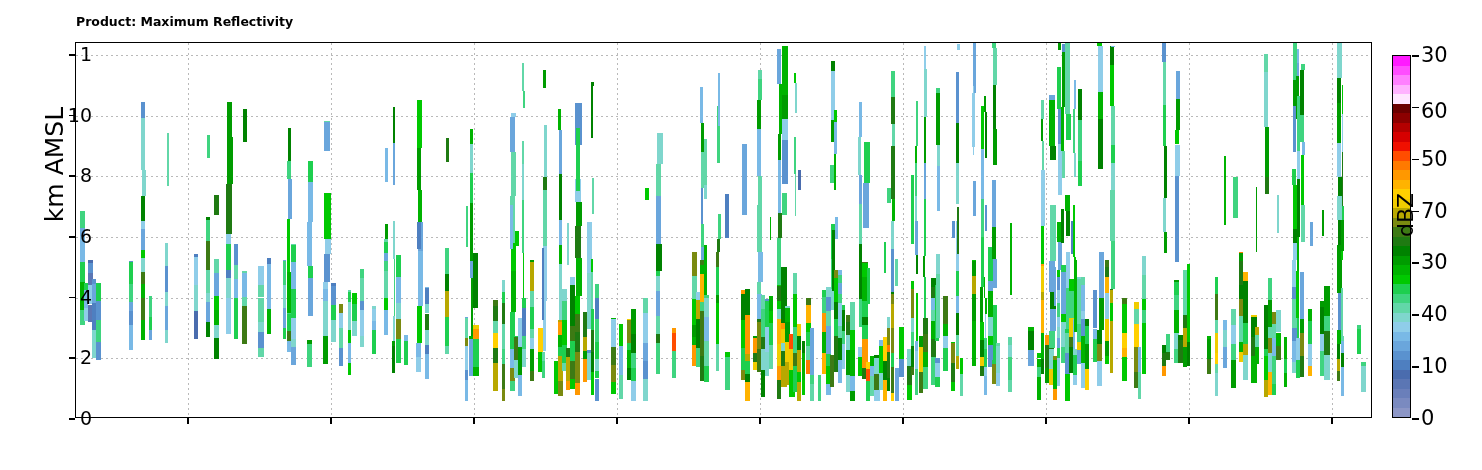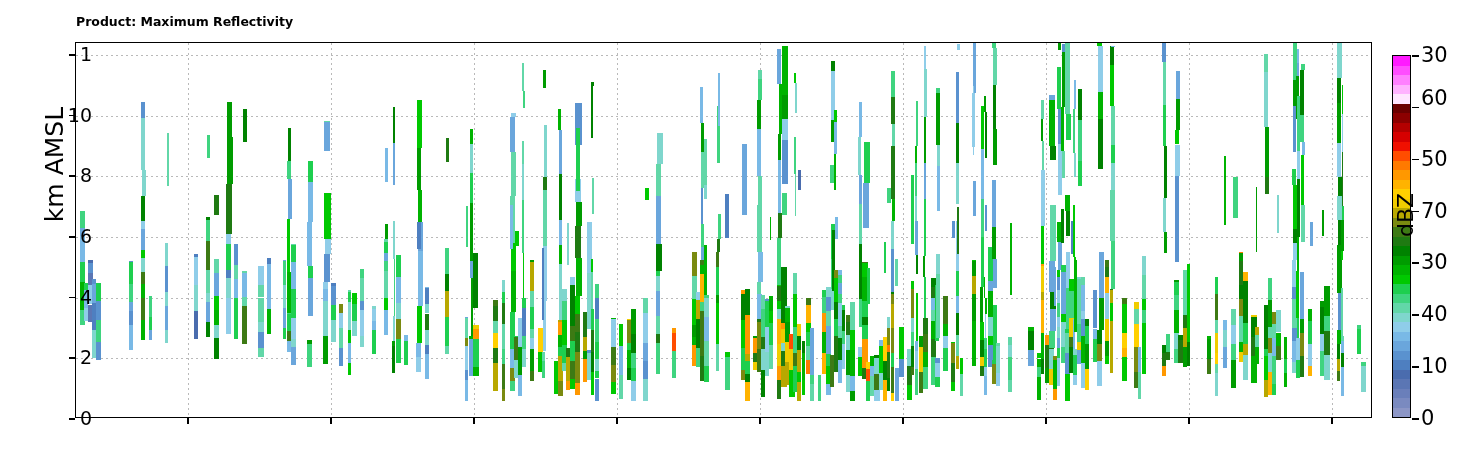--- a/index.html
+++ b/index.html
@@ -1310,19 +1310,19 @@
       <div class="cbar-tick-label" style="top: 366.143px;">10</div>
       <div class="cbar-tick" style="top: 314.286px;"></div>
       <div class="cbar-tick-label" style="top: 314.286px;">40</div>
       <div class="cbar-tick" style="top: 262.429px;"></div>
       <div class="cbar-tick-label" style="top: 262.429px;">30</div>
       <div class="cbar-tick" style="top: 210.571px;"></div>
       <div class="cbar-tick-label" style="top: 210.571px;">70</div>
       <div class="cbar-tick" style="top: 158.714px;"></div>
       <div class="cbar-tick-label" style="top: 158.714px;">50</div>
       <div class="cbar-tick" style="top: 106.857px;"></div>
-      <div class="cbar-tick-label" style="top: 98px;">60</div>
+      <div class="cbar-tick-label" style="top: 111px;">60</div>
       <div class="cbar-tick" style="top: 55px;"></div>
       <div class="cbar-tick-label" style="top: 55px;">30</div>
     </div>
   <div class="cbar-title">dBZ</div>
 
 </div>
 
 </body></html>

